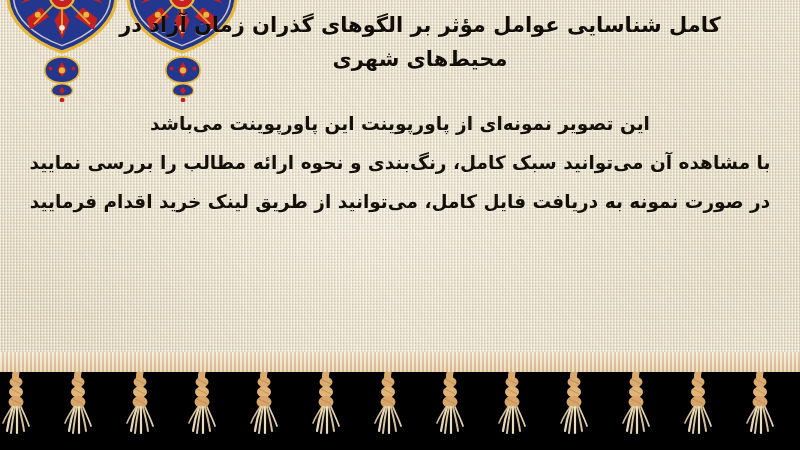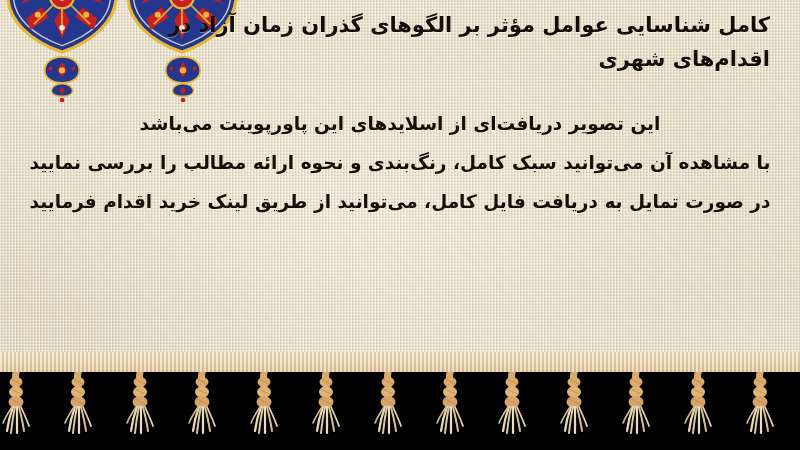--- a/index.html
+++ b/index.html
@@ -105,20 +105,21 @@
   }
   .pendant.p1 { left: 42px; top: 56px; }
   .pendant.p2 { left: 163px; top: 56px; }
 
   
   .title {
     position: absolute;
     left: 70px;
     top: 8px;
     width: 700px;
+    text-align: center;
     direction: rtl;
     color: #120d06;
     font-size: 21px;
     font-weight: bold;
     line-height: 34px;
     letter-spacing: 0px;
     text-shadow: 0 1px 0 rgba(255,255,255,0.35);
   }
   .body-block {
     position: absolute;
@@ -212,27 +213,27 @@
       <use href="#pendant-art"></use>
     </svg>
 
     <svg class="pendant p2" viewBox="0 0 40 48">
       <use href="#pendant-art"></use>
     </svg>
   </div>
 
   <div class="title">
     <div>کامل شناسایی عوامل مؤثر بر الگوهای گذران زمان آزاد در</div>
-    <div>اقدام‌های شهری</div>
+    <div>محیط‌های شهری</div>
   </div>
 
   <div class="body-block">
-    <span class="body-line">این تصویر دریافت‌ای از اسلایدهای این پاورپوینت می‌باشد</span>
+    <span class="body-line">این تصویر نمونه‌ای از پاورپوینت این پاورپوینت می‌باشد</span>
     <span class="body-line">با مشاهده آن می‌توانید سبک کامل، رنگ‌بندی و نحوه ارائه مطالب را بررسی نمایید</span>
-    <span class="body-line">در صورت تمایل به دریافت فایل کامل، می‌توانید از طریق لینک خرید اقدام فرمایید</span>
+    <span class="body-line">در صورت نمونه به دریافت فایل کامل، می‌توانید از طریق لینک خرید اقدام فرمایید</span>
   </div>
 
   <div class="fringe-zone">
     <svg width="0" height="0" style="position:absolute" aria-hidden="true">
       <defs>
         <g id="tassel-art">
 
           <path d="M20 0 C18 6 22 9 20 14 C18 19 22 22 20 27" stroke="#d9a96d" stroke-width="7" fill="none" stroke-linecap="round"></path>
           <ellipse cx="20" cy="9" rx="6.5" ry="5" fill="#dbab70"></ellipse>
           <ellipse cx="20" cy="19" rx="7" ry="5.5" fill="#e0b478"></ellipse>

